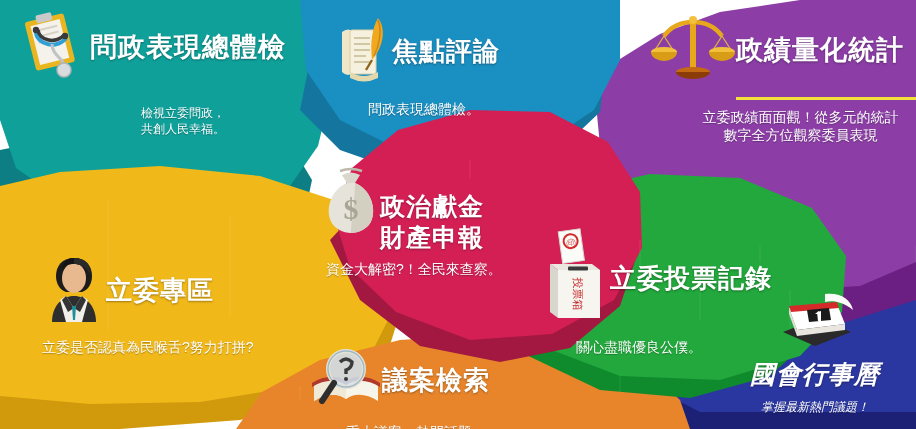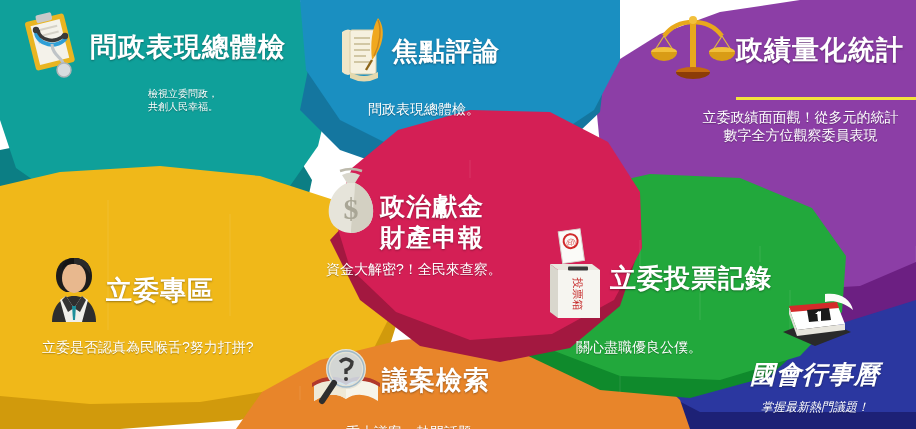--- a/index.html
+++ b/index.html
@@ -18,21 +18,21 @@
   .sub {
     color:#ffffff; white-space:nowrap; line-height:1.32;
     text-shadow:0 1px 1px rgba(0,0,0,.30);
   }
   .row { display:flex; align-items:center; }
   .ico { flex:none; }
 
   
   #p-health      { left:18px;  top:8px; }
   #p-health .ttl { font-size:27px; }
-  #p-health .sub { font-size:10px; text-align:center; margin-top:2px; margin-left:62px;font-family:Liberation Mono, monospace; }
+  #p-health .sub { font-size:12px; text-align:center; margin-top:20px; margin-left:62px; }
 
   #p-comment      { left:330px; top:14px; }
   #p-comment .ttl { font-size:26px; }
   #p-comment .sub { font-size:14px; text-align:center; margin-top:12px; margin-left:18px; }
 
   #p-stats      { left:650px; top:8px; }
   #p-stats .ttl { font-size:27px; }
   #p-stats .ulz { height:3px; background:#F4E23C; margin:5px 0 0 86px; width:215px; }
   #p-stats .sub { font-size:14px; text-align:center; margin-top:8px; margin-left:0px; }
 

